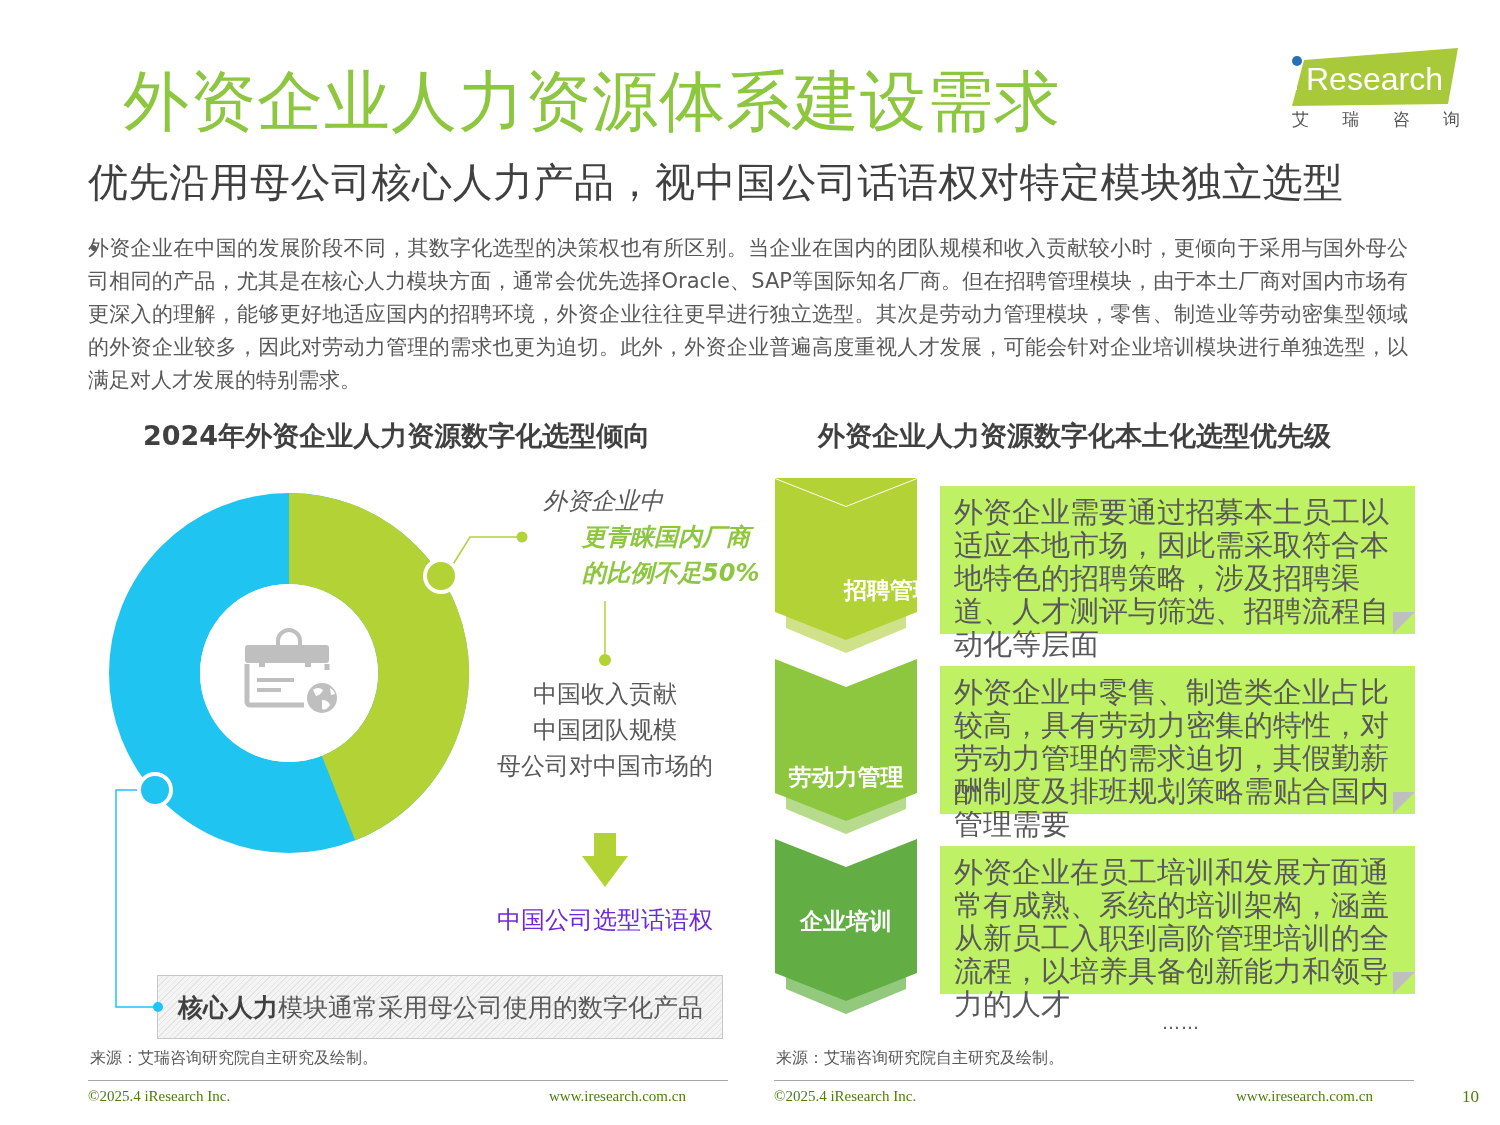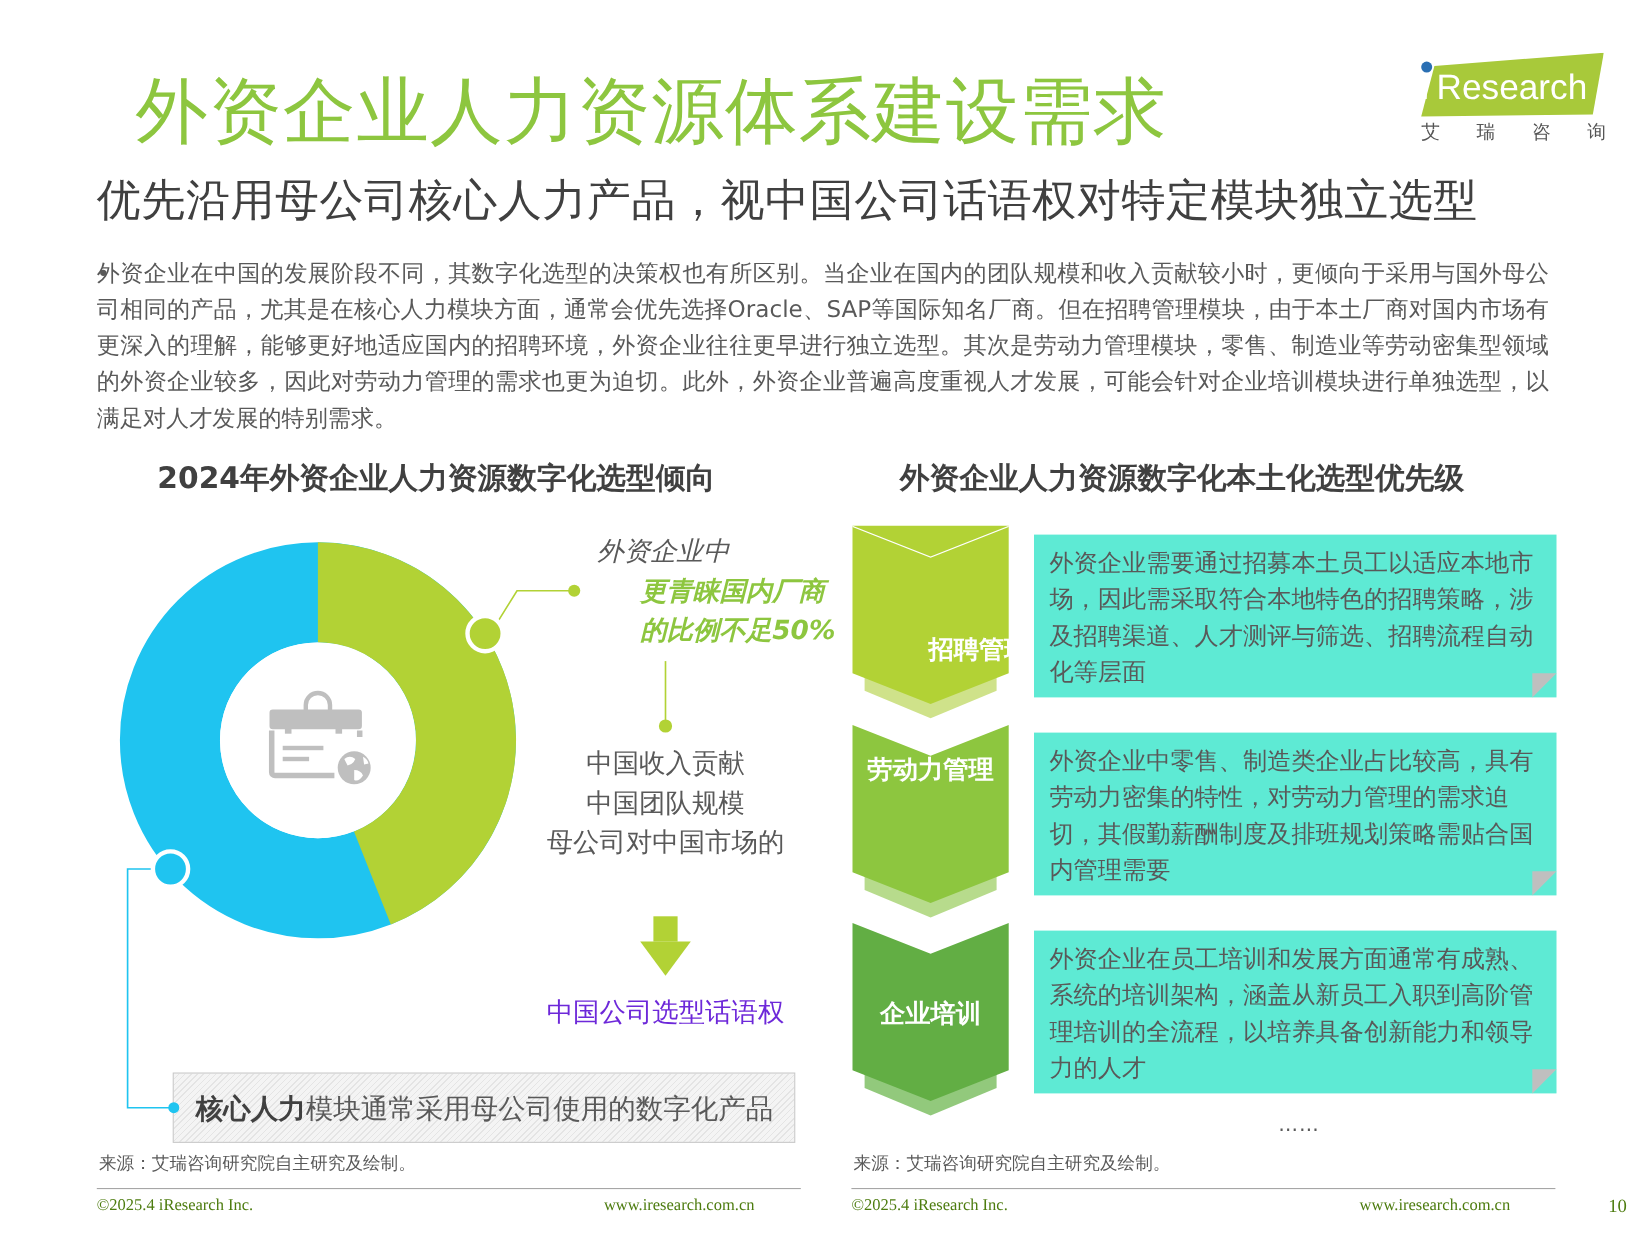--- a/index.html
+++ b/index.html
@@ -18,21 +18,21 @@
   .ann-green { left:543px; top:520px; font-size:24px; font-style:italic; font-weight:bold; color:#8dc63f; line-height:34px;margin-left:39px; }
   .factors { left:470px; top:676px; width:270px; text-align:center; font-size:24px; line-height:36px; color:#595959; }
   .result { left:470px; top:902px; width:270px; text-align:center; font-size:24px; line-height:36px; color:#6d28d9; }
   .core-box { left:157px; top:975px; width:566px; height:64px; border:1px solid #c8c8c8;
               background: repeating-linear-gradient(135deg, #f4f4f4 0 3px, #e4e4e4 3px 4px);
               box-sizing:border-box; display:flex; align-items:center; padding-left:20px; font-size:25px; color:#595959; }
   .core-box b { color:#404040; }
   .source { top:1048px; font-size:16px; color:#595959; }
   .rule { top:1080px; height:1px; background:#a6a6a6; }
   .foot { top:1088px; font-size:15px; color:#4d7c0f; font-family:Liberation Serif, serif; }
-  .card { left:940px; width:475px; height:148px; background:#5eead4; box-sizing:border-box; padding:10px 14px; font-size:22px; line-height:33px; color:#595959; }
+  .card { left:940px; width:475px; height:148px; background:#bef264; box-sizing:border-box; padding:10px 14px; font-size:29px; line-height:33px; color:#595959; }
   .card-fold2 { position:absolute; right:0; bottom:0; width:0; height:0; border-right:22px solid transparent; border-top:22px solid #bfbfbf; right:0; bottom:0; }
   .chev-label { position:absolute; left:775px; width:142px; text-align:center; color:#fff; font-weight:bold; font-size:23px; }
   .ellipsis { left:1162px; top:1012px; font-size:18px; color:#595959; letter-spacing:1px; }
 </style>
 </head>
 <body>
 
 <div class="abs title">外资企业人力资源体系建设需求</div>
 <div class="abs subtitle">优先沿用母公司核心人力产品，视中国公司话语权对特定模块独立选型</div>
 
@@ -126,21 +126,21 @@
     <polygon points="786,766 906,766 906,809 846,834 786,809" fill="#b7db8c"></polygon>
     <polygon points="775,659 846,687 917,659 917,793 846,821 775,793" fill="#8dc63f"></polygon>
   </g>
 
   <g>
     <polygon points="786,946 906,946 906,989 846,1014 786,989" fill="#92c97c"></polygon>
     <polygon points="775,839 846,867 917,839 917,973 846,1001 775,973" fill="#62ae44"></polygon>
   </g>
 </svg>
 <div class="chev-label" style="top:575px;padding-left:44px;">招聘管理</div>
-<div class="chev-label" style="top:684px;">劳动力管理</div>
+<div class="chev-label" style="top:762px;">劳动力管理</div>
 <div class="chev-label" style="top:906px;">企业培训</div>
 
 <div class="abs card" style="top:486px;">
   <span>外资企业需要通过招募本土员工以适应本地市场，因此需采取符合本地特色的招聘策略，涉及招聘渠道、人才测评与筛选、招聘流程自动化等层面</span>
   <span class="card-fold2"></span>
 </div>
 <div class="abs card" style="top:666px;">
   <span>外资企业中零售、制造类企业占比较高，具有劳动力密集的特性，对劳动力管理的需求迫切，其假勤薪酬制度及排班规划策略需贴合国内管理需要</span>
   <span class="card-fold2"></span>
 </div>

